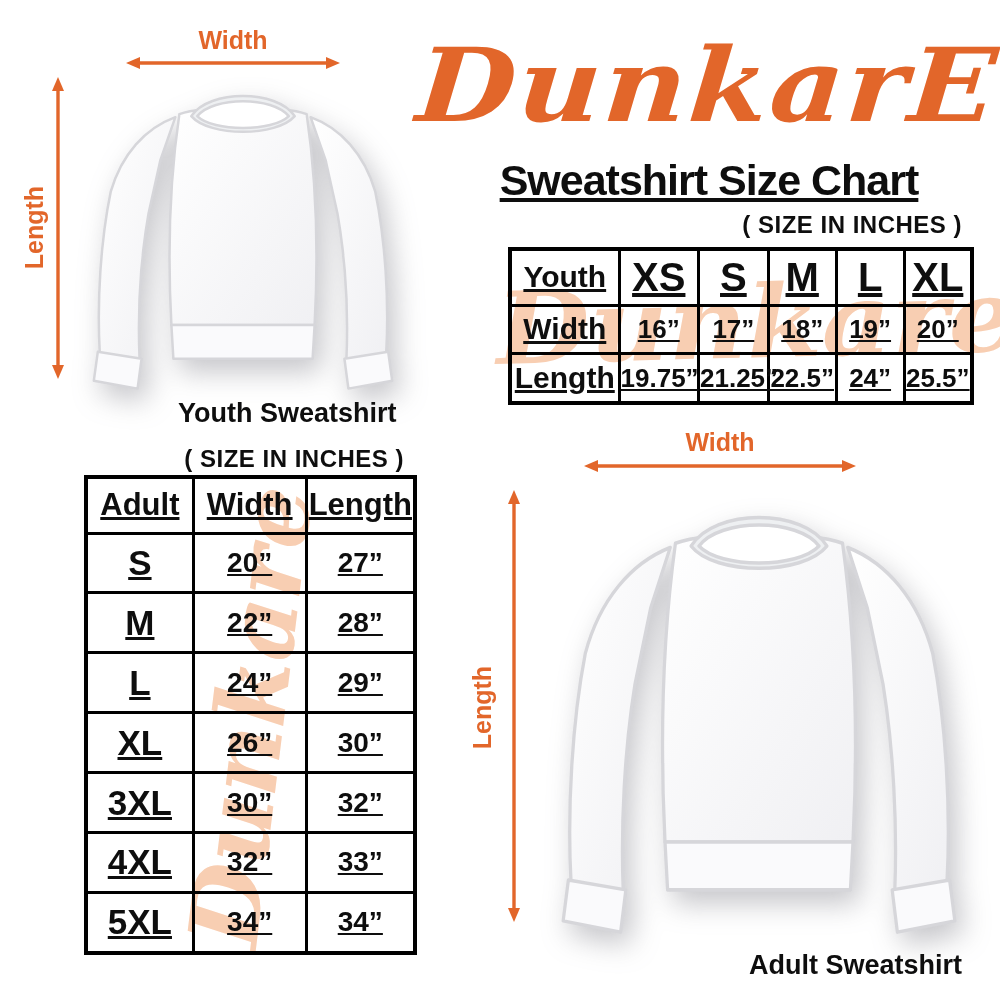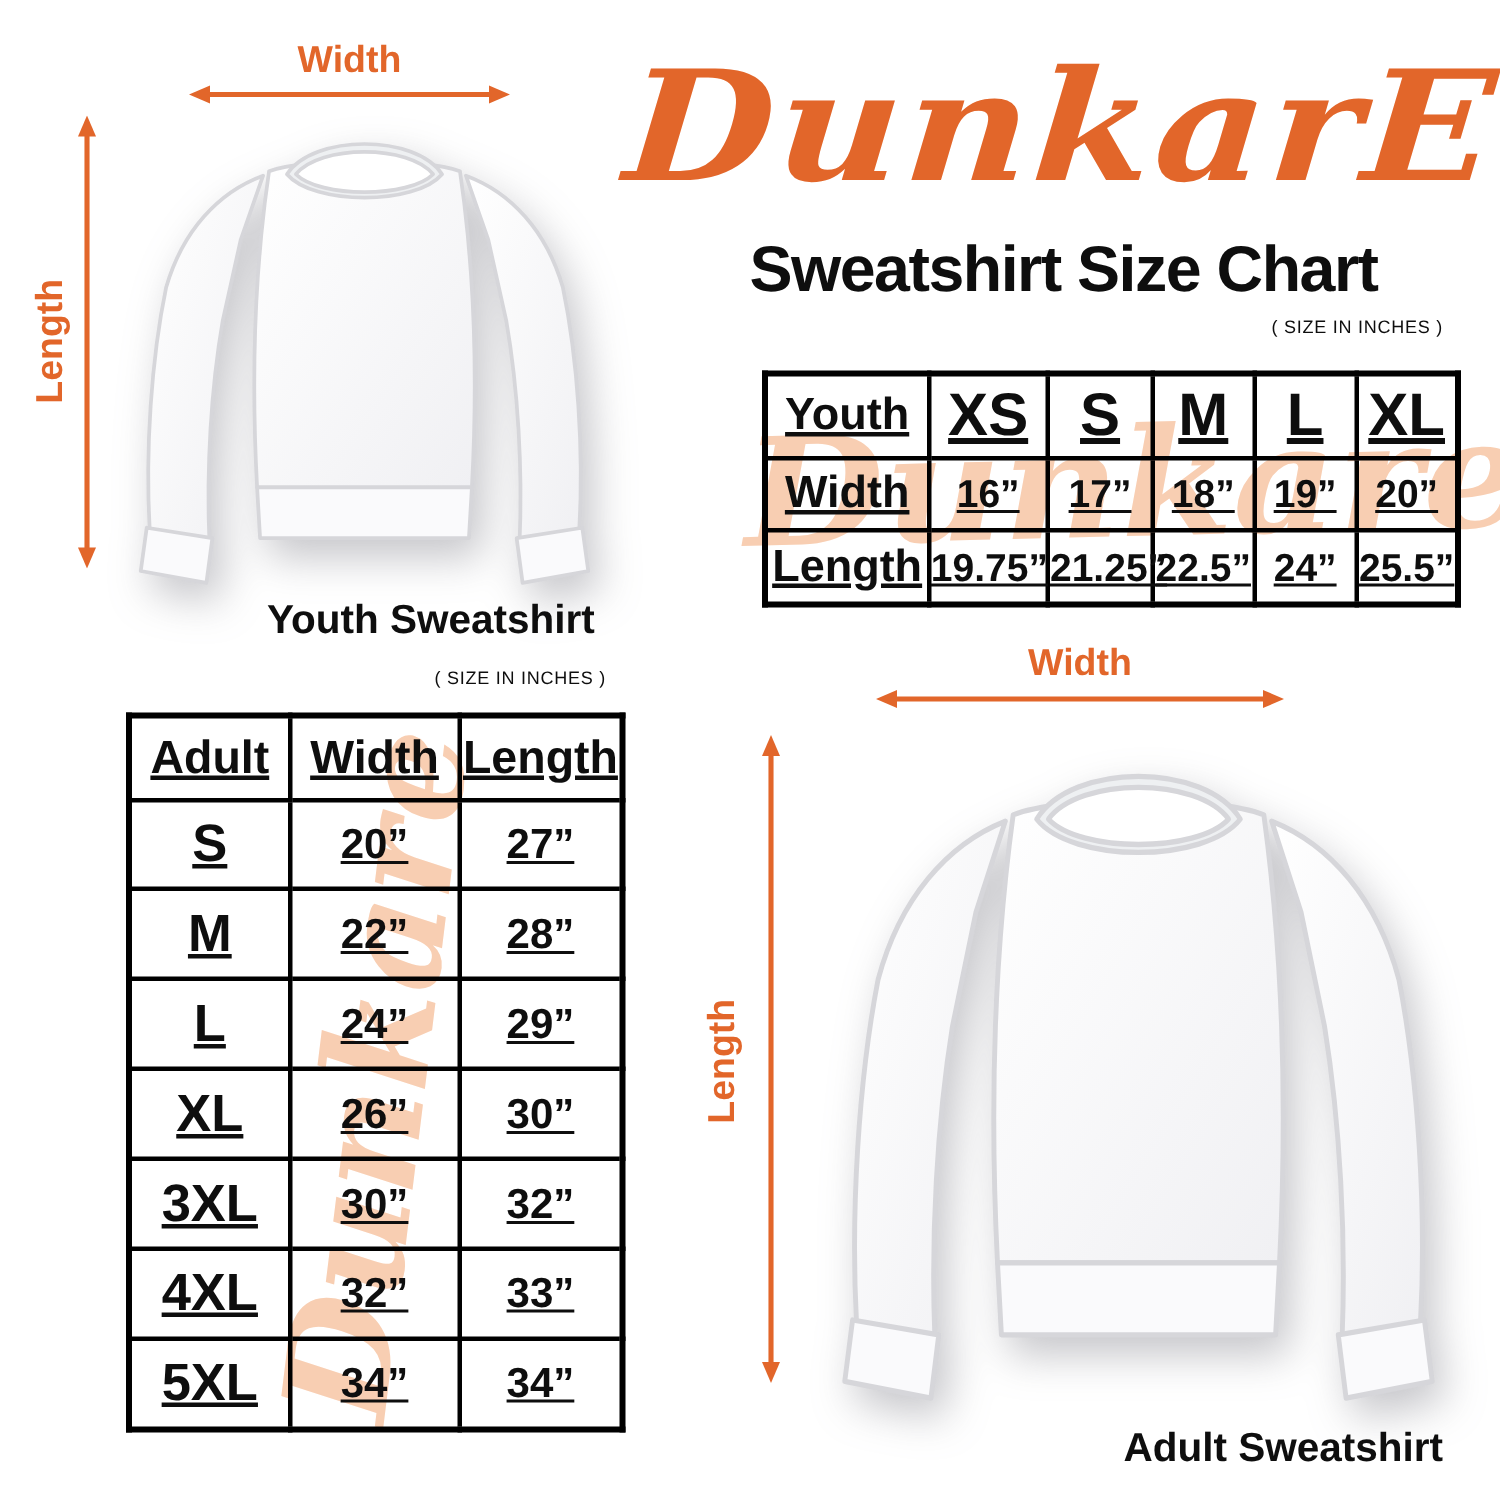--- a/index.html
+++ b/index.html
@@ -18,23 +18,23 @@
   
   .logo{
     left:428px;top:10px;width:560px;height:150px;
     display:flex;align-items:center;justify-content:center;
     font-family:"DejaVu Serif",serif;font-style:italic;font-weight:700;
     font-size:102px;color:var(--accent);letter-spacing:2px;
     transform:scaleX(1.12) skewX(-4deg);white-space:nowrap;
   }
   .page-title{
     left:430px;top:156px;width:558px;text-align:center;
-    font-size:43px;font-weight:700;letter-spacing:-1px;
-  }
-  .size-note{font-size:12px;font-weight:400;letter-spacing:0.5px;}
+    font-size:43px;font-weight:700;letter-spacing:-1px;text-decoration:underline;
+  }
+  .size-note{font-size:24px;font-weight:700;letter-spacing:0.5px;}
   .size-note-top{left:430px;top:211px;width:532px;text-align:right;}
   .size-note-adult{left:120px;top:445px;width:284px;text-align:right;}
 
   
   .dim-label{color:var(--accent);font-weight:700;font-size:25px;text-align:center;}
   .caption{font-weight:700;font-size:27px;}
 
   
   .watermark{z-index:1;pointer-events:none;}
   .watermark span{

